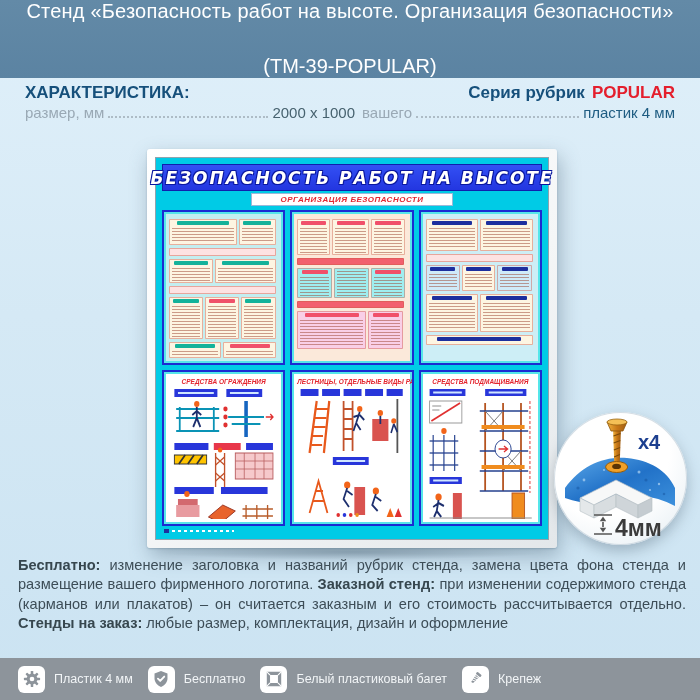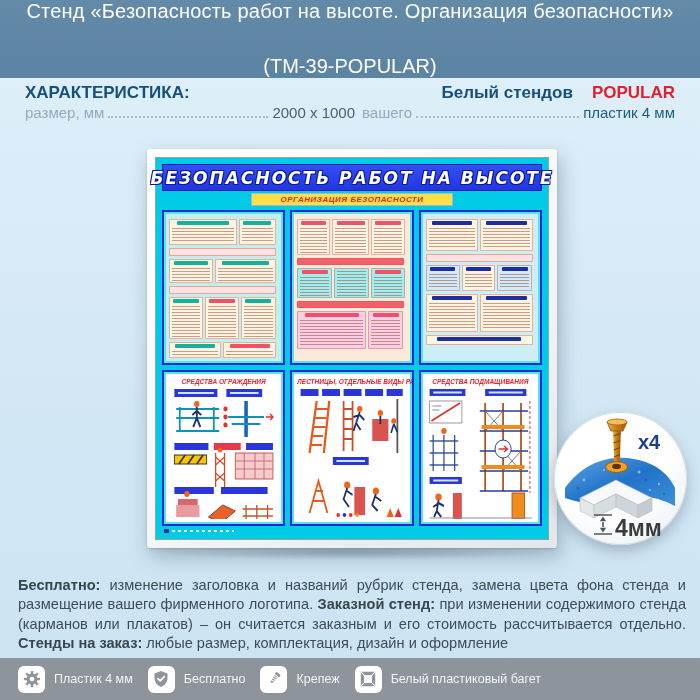--- a/index.html
+++ b/index.html
@@ -18,21 +18,21 @@
     position:absolute;left:0;top:0;right:0;height:78px;
     background:linear-gradient(180deg,#638aa7,var(--header-bg));
     color:#fff;display:flex;flex-direction:column;align-items:center;justify-content:center;
     gap:3px;text-align:right;
   }
   .top-banner .l1{font-size:20px;letter-spacing:.2px;}
   .top-banner .l2{font-size:20px;margin-top:29px;}
   
   .char-heading{position:absolute;left:25px;top:83px;font-size:17px;font-weight:bold;color:var(--heading-blue);}
   .series{position:absolute;right:25px;top:83px;font-size:17px;font-weight:bold;color:var(--heading-blue);}
-  .series .pop{color:var(--accent-red);margin-left:19px;}
+  .series .pop{color:var(--accent-red);margin-left:7px;}
   .spec-row{position:absolute;top:104px;display:flex;align-items:baseline;font-size:15px;}
   #spec-left{left:25px;width:330px;align-items:flex-end;}
   #spec-right{left:362px;width:313px;}
   .spec-label{color:#9aa9b5;white-space:nowrap;}
   .spec-dots{flex:1;border-bottom:2px dotted #aebcc6;margin:0 4px 3px;}
   .spec-value{white-space:nowrap;}
   #spec-left .spec-value{color:#47626f;}
   #spec-right .spec-value{color:#1e5c82;}
   
   #poster{
@@ -54,21 +54,21 @@
     background:linear-gradient(180deg,#3350f4,var(--band-blue));
     border:1px solid #0f1fae;display:flex;align-items:center;justify-content:center;
   }
   .poster-title{
     color:#fff;font-weight:bold;font-size:17px;letter-spacing:2px;white-space:nowrap;
     font-family:"DejaVu Sans", sans-serif;
     text-shadow:1px 1px 0 #0a17a0,-1px -1px 0 #0a17a0,1px -1px 0 #0a17a0,-1px 1px 0 #0a17a0;
   }
   .poster-sub-row{flex:0 0 17px;display:flex;align-items:center;justify-content:center;}
   .poster-sub{
-    background:#fde047;border:1px solid #9ab8d8;padding:1px 28px;
+    background:#ffffff;border:1px solid #9ab8d8;padding:1px 28px;
     font-size:8px;font-weight:bold;color:#e4252f;letter-spacing:.5px;white-space:nowrap;
   }
   .panel-row{display:flex;gap:5px;}
   .panel-row.top{flex:0 0 153px;margin-top:2px;}
   .panel-row.bottom{flex:1;margin-top:5px;}
   .panel{
     flex:1;border:2px solid #1b2ad2;box-shadow:inset 0 0 0 2px #55e6ea;
     padding:5px;overflow:hidden;position:relative;
   }
   .text-panel .blocks{display:flex;flex-wrap:wrap;column-gap:2px;row-gap:3px;align-content:flex-start;height:100%;padding-top:2px;}
@@ -87,21 +87,21 @@
   
   #badge{
     position:absolute;left:554px;top:412px;width:133px;height:133px;border-radius:50%;
     background:radial-gradient(circle at 38% 30%,#ffffff 52%,#f0f5f8 76%,#dde7ed 100%);
     box-shadow:0 6px 14px rgba(70,90,105,.35),inset 0 0 0 1px rgba(190,205,215,.65);
     z-index:5;
   }
   #badge svg{position:absolute;inset:0;}
   
   #description{
-    position:absolute;left:18px;right:14px;top:576px;
+    position:absolute;left:18px;right:14px;top:556px;
     font-size:14.6px;line-height:1.33;color:#3d4d57;text-align:justify;
   }
   #description b{color:#37474f;}
   
   #footer{
     position:absolute;left:0;right:0;bottom:0;height:42px;background:var(--footer-bg);
     display:flex;align-items:center;padding-left:18px;gap:15px;
   }
   .f-item{display:flex;align-items:center;gap:9px;}
   .f-icon{width:27px;height:27px;background:#fff;border-radius:6px;display:flex;align-items:center;justify-content:center;flex:0 0 27px;}
@@ -111,21 +111,21 @@
 </head>
 <body>
 
 <div class="top-banner">
   <div class="l1">Стенд «Безопасность работ на высоте. Организация безопасности»</div>
   <div class="l2">(ТМ-39-POPULAR)</div>
 </div>
 
 <div class="char-heading">ХАРАКТЕРИСТИКА:</div>
 <div class="series">
-  <span>Белый стендов</span><span class="pop">POPULAR</span>
+  <span>Серия рубрик</span><span class="pop">POPULAR</span>
 </div>
 <div class="spec-row" id="spec-left">
   <span class="spec-label">размер, мм</span>
   <span class="spec-dots"></span>
   <span class="spec-value">2000 x 1000</span>
 </div>
 <div class="spec-row" id="spec-right">
   <span class="spec-label">вашего</span>
   <span class="spec-dots"></span>
   <span class="spec-value">пластик 4 мм</span>
@@ -476,33 +476,33 @@
         <svg viewBox="0 0 20 20">
           <path d="M10 1.2 L17.2 3.8 V9.3 C17.2 13.9 14.3 17.1 10 18.8 C5.7 17.1 2.8 13.9 2.8 9.3 V3.8 Z" fill="#8d949b"></path>
           <path d="M6.6 9.6 L9.1 12.1 L13.6 7.3" stroke="#fff" stroke-width="2.1" fill="none" stroke-linecap="round" stroke-linejoin="round"></path>
         </svg>
       </span>
       <span class="f-label">Бесплатно</span>
     </div>
     <div class="f-item">
       <span class="f-icon">
         <svg viewBox="0 0 20 20">
+          <path d="M2 2 h16 v16 h-16 Z M5.6 5.6 v8.8 h8.8 v-8.8 Z" fill="#8d949b" fill-rule="evenodd"></path>
+          <path d="M2 2 L5.6 5.6 M18 2 L14.4 5.6 M18 18 L14.4 14.4 M2 18 L5.6 14.4" stroke="#fff" stroke-width="1.2"></path>
+        </svg>
+      </span>
+      <span class="f-label">Белый пластиковый багет</span>
+    </div>
+    <div class="f-item">
+      <span class="f-icon">
+        <svg viewBox="0 0 20 20">
           <g transform="rotate(40 10 10)">
             <rect x="6.8" y="2" width="6.4" height="3" rx="1" fill="#8d949b"></rect>
             <path d="M8 6 h4 l-0.7 8.2 q-1.3 2.3 -2.6 0 Z" fill="#8d949b"></path>
             <line x1="7.8" y1="8" x2="12.2" y2="6.8" stroke="#fff"></line>
             <line x1="8" y1="10.4" x2="12" y2="9.2" stroke="#fff"></line>
             <line x1="8.3" y1="12.8" x2="11.7" y2="11.6" stroke="#fff"></line>
           </g>
         </svg>
       </span>
       <span class="f-label">Крепеж</span>
     </div>
-    <div class="f-item">
-      <span class="f-icon">
-        <svg viewBox="0 0 20 20">
-          <path d="M2 2 h16 v16 h-16 Z M5.6 5.6 v8.8 h8.8 v-8.8 Z" fill="#8d949b" fill-rule="evenodd"></path>
-          <path d="M2 2 L5.6 5.6 M18 2 L14.4 5.6 M18 18 L14.4 14.4 M2 18 L5.6 14.4" stroke="#fff" stroke-width="1.2"></path>
-        </svg>
-      </span>
-      <span class="f-label">Белый пластиковый багет</span>
-    </div>
   </div>
 
 </body></html>

